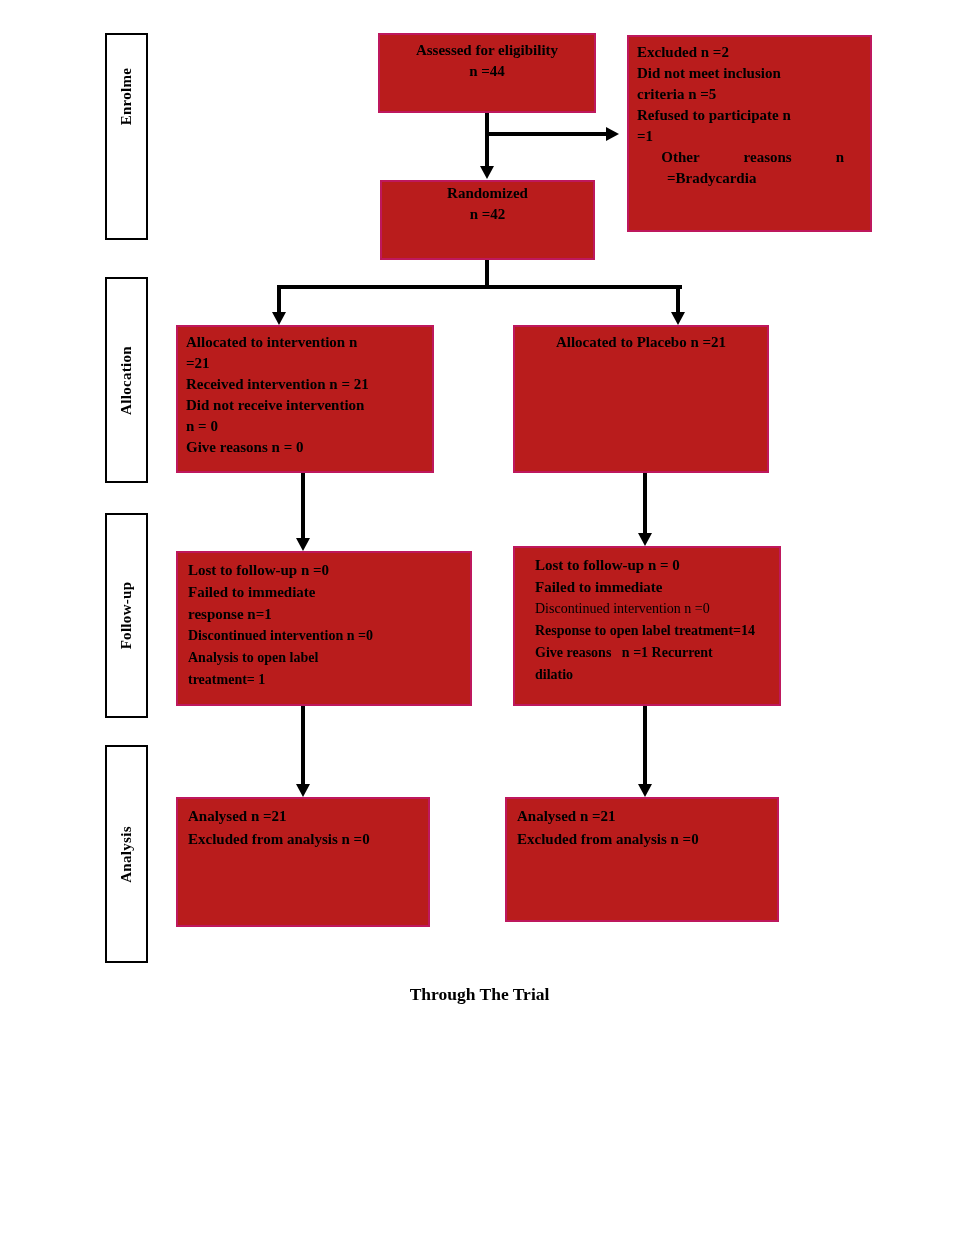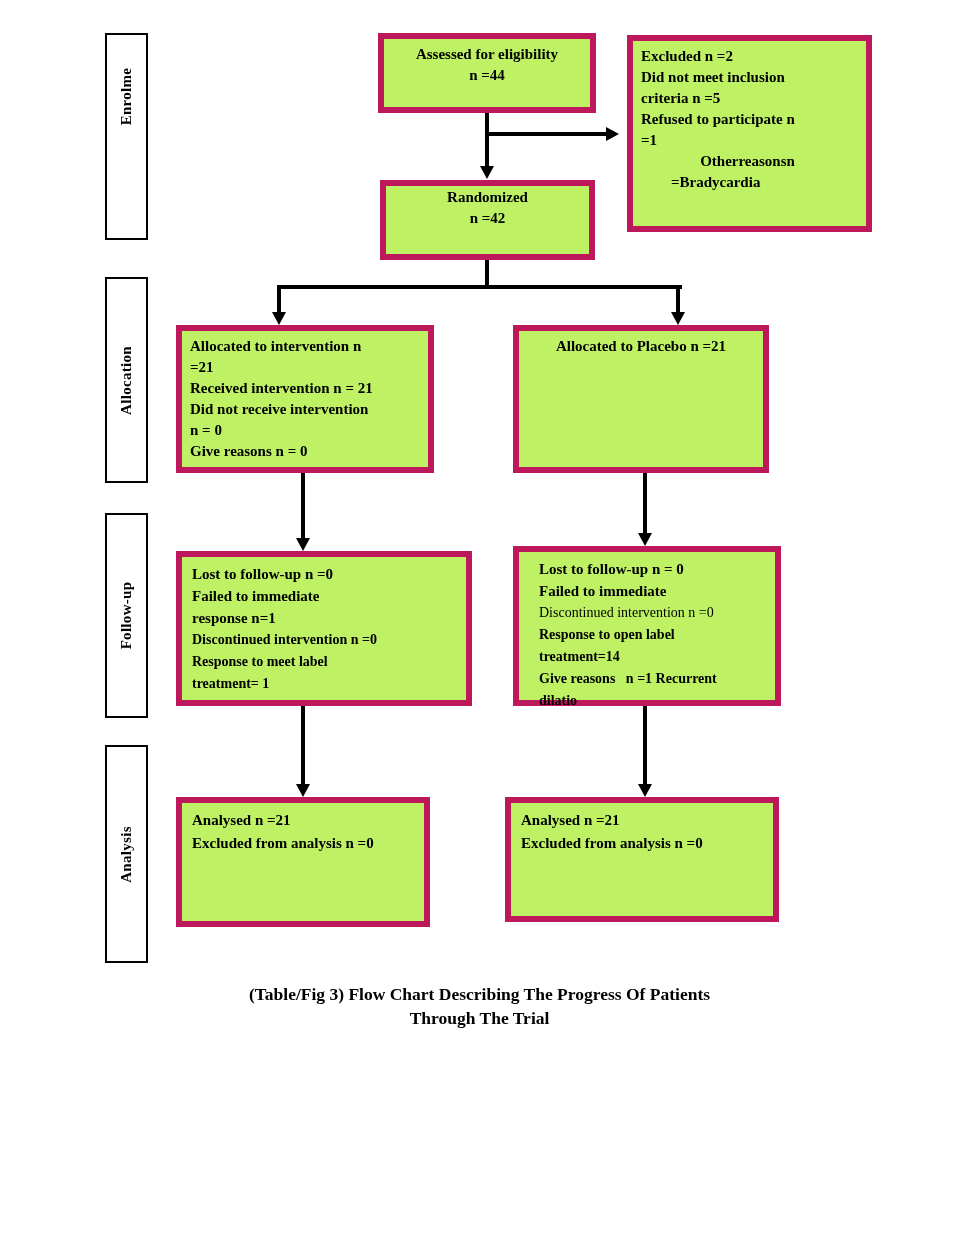--- a/index.html
+++ b/index.html
@@ -6,30 +6,30 @@
   .page{position:relative;width:959px;height:1260px;background:#ffffff;
         font-family:"Liberation Serif","DejaVu Serif",serif;color:#000;overflow:hidden;}
 
   
   .stage{position:absolute;left:105px;width:43px;border:2px solid #000;box-sizing:border-box;
          display:flex;align-items:center;justify-content:center;background:#fff;}
   .stage .rot{transform:rotate(-90deg);white-space:nowrap;font-weight:bold;font-size:15px;letter-spacing:.3px;}
   .stage .up{margin-bottom:80px;}
 
   
-  .box{position:absolute;border:6px solid #be185d;box-sizing:border-box;background:#bef264;
+  .box{position:absolute;border:2px solid #be185d;box-sizing:border-box;background:#b91c1c;
        font-size:15px;font-weight:bold;padding:5px 8px;}
   .bl{line-height:21px;white-space:pre-wrap;}
   .lh22 .bl{line-height:22px;}
   .lh23 .bl{line-height:23px;}
   .c{text-align:center;}
   .i{}
   .nrm{font-weight:normal;font-size:14px;line-height:20px;}
   .sm{font-size:14px;line-height:19px;}
-  .just{display:flex;justify-content:center;padding:0 18px 0 14px;}
+  .just{display:flex;justify-content:flex-end;padding:0 18px 0 14px;gap:44px;}
   .ind{padding-left:30px;}
 
   
   .vl,.hl{position:absolute;background:#000;}
   .ah-down{position:absolute;width:0;height:0;border-left:7px solid transparent;
            border-right:7px solid transparent;border-top:13px solid #000;}
   .ah-right{position:absolute;width:0;height:0;border-top:7px solid transparent;
             border-bottom:7px solid transparent;border-left:13px solid #000;}
 
   
@@ -85,21 +85,21 @@
 
   <div class="box" style="left:513px;top:325px;width:256px;height:148px">
     <div class="bl c"><span>Allocated to Placebo </span><span class="i">n =21</span></div>
   </div>
 
   <div class="box lh22" style="left:176px;top:551px;width:296px;height:155px;padding:6px 10px">
     <div class="bl"><span>Lost to follow-up </span><span class="i">n</span><span> =0</span></div>
     <div class="bl">Failed to immediate</div>
     <div class="bl">response n=1</div>
     <div class="bl i sm">Discontinued intervention n =0</div>
-    <div class="bl i sm">Response to meet label</div>
+    <div class="bl i sm">Analysis to open label</div>
     <div class="bl i sm">treatment= 1</div>
   </div>
 
   <div class="box lh22" style="left:513px;top:546px;width:268px;height:160px;padding:6px 20px">
     <div class="bl"><span>Lost to follow-up </span><span class="i">n</span><span> = 0</span></div>
     <div class="bl">Failed to immediate</div>
     <div class="bl nrm"><span>Discontinued intervention </span><span class="i">n</span><span> =0</span></div>
     <div class="bl i sm">Response to open label treatment=14</div>
     <div class="bl i sm">Give reasons   n =1 Recurrent</div>
     <div class="bl i sm">dilatio</div>
@@ -131,17 +131,16 @@
   <div class="ah-down" style="left:296px;top:538px"></div>
   <div class="vl" style="left:643px;top:473px;width:4px;height:60px"></div>
   <div class="ah-down" style="left:638px;top:533px"></div>
 
   <div class="vl" style="left:301px;top:706px;width:4px;height:78px"></div>
   <div class="ah-down" style="left:296px;top:784px"></div>
   <div class="vl" style="left:643px;top:706px;width:4px;height:78px"></div>
   <div class="ah-down" style="left:638px;top:784px"></div>
 
   <div class="caption">
-    <div>(Table/Fig 3) Flow Chart Describing The Progress Of Patients</div>
     <div>Through The Trial</div>
   </div>
 
 </div>
 
 </body></html>

